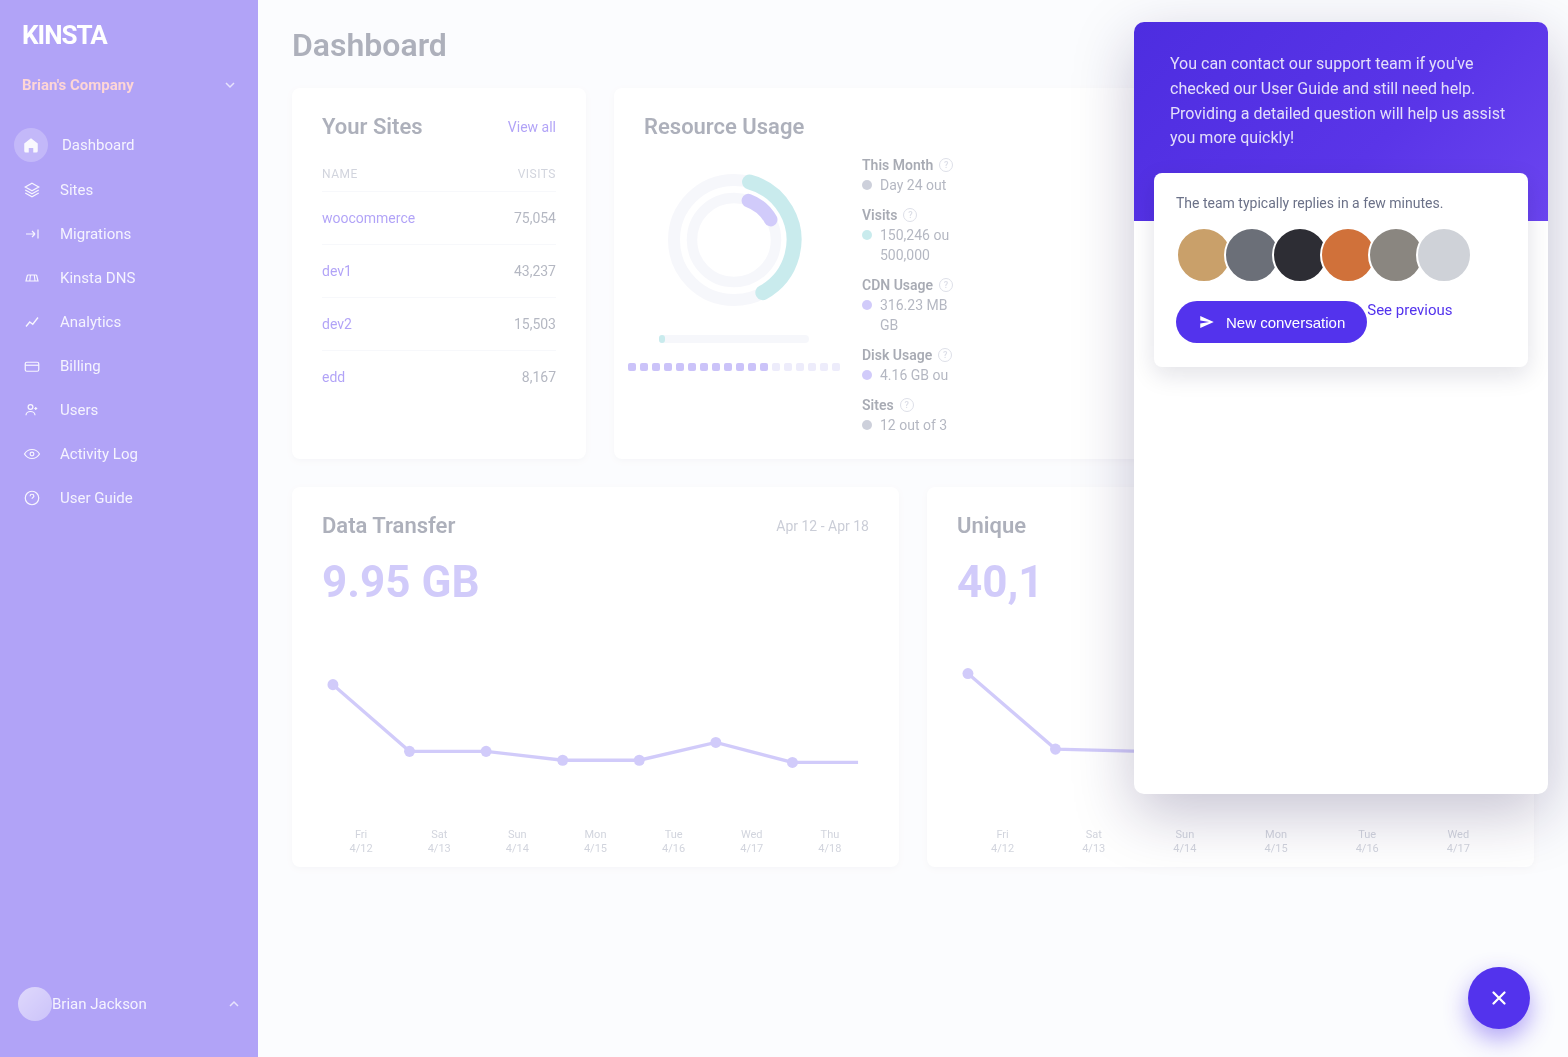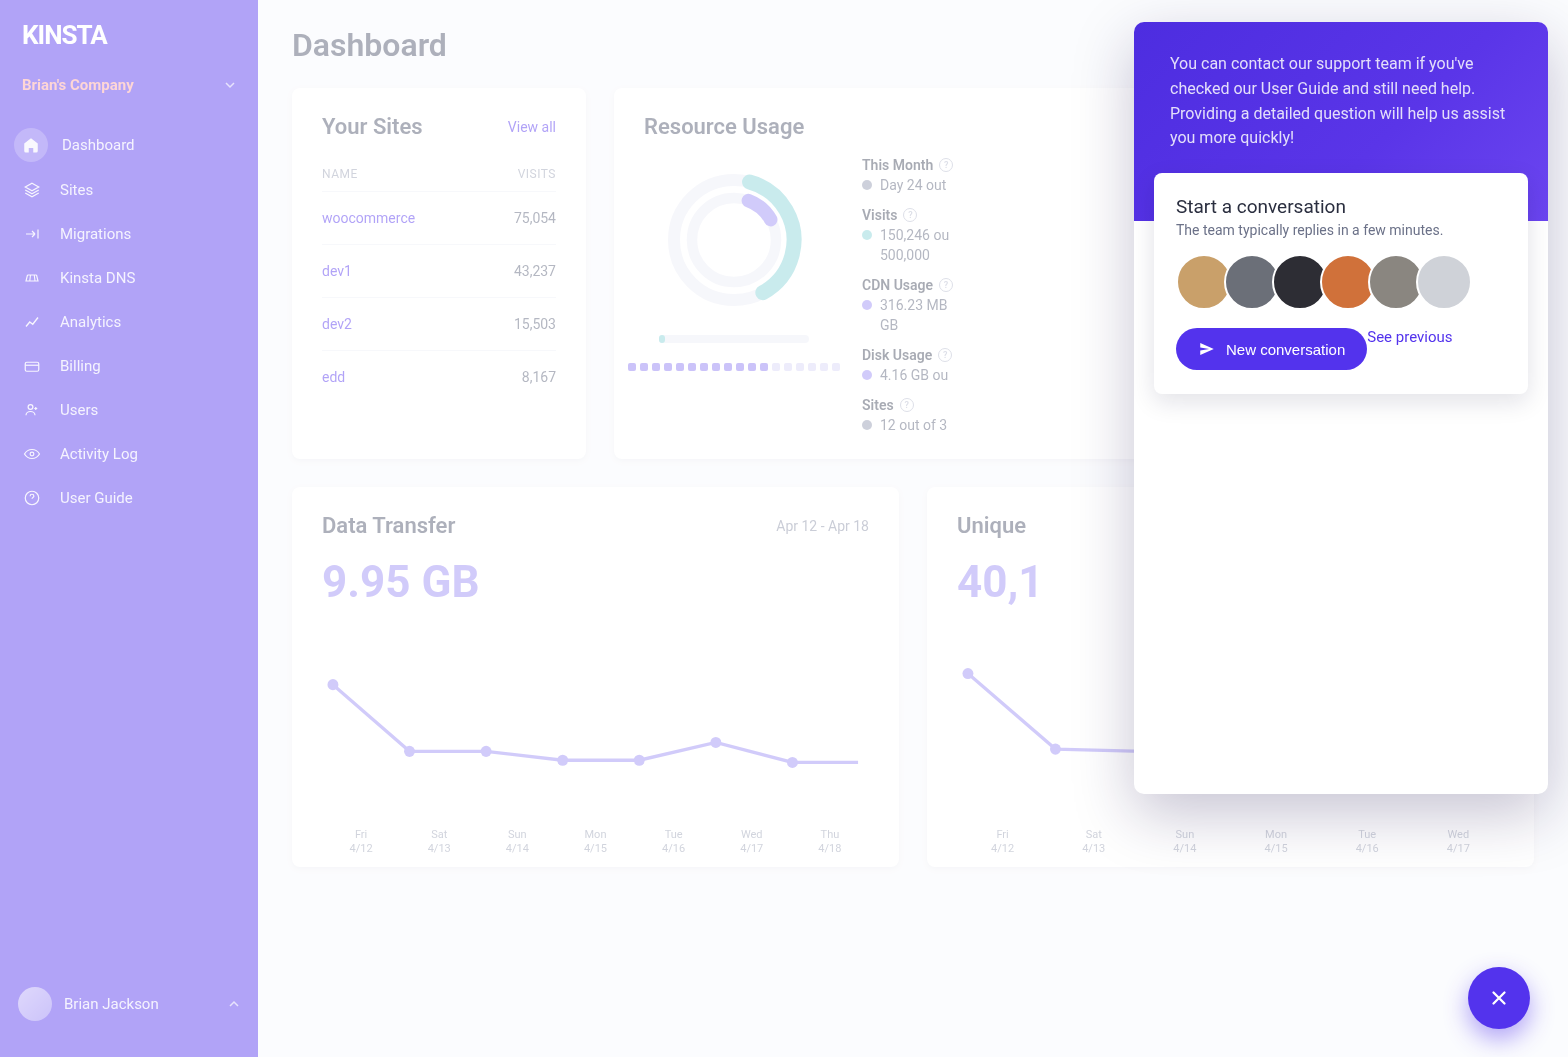--- a/index.html
+++ b/index.html
@@ -60,21 +60,20 @@
   background: #7b63f1;
   border-radius: 50%;
   width: 34px; height: 34px;
   display: flex; align-items: center; justify-content: center;
   margin: -6px -4px -6px -8px;
 }
 .nav-icon { width: 20px; height: 20px; display:flex; align-items:center; justify-content:center; opacity:.9;}
 .sidebar-footer {
   display: flex;
   align-items: center;
-  gap: 12px;
   padding: 16px 18px;
   font-size: 15px;
   color: #e8e5fd;
 }
 .avatar-sm {
   width: 34px; height: 34px; border-radius: 50%;
   background: linear-gradient(135deg,#b7a9f8,#8d7af2);
 }
 .main {
   position: absolute;
@@ -448,21 +447,20 @@
   </div>
 </main>
 
 <div class="overlay"></div>
 
 <div class="chat-panel">
   <div class="chat-header">
     <div class="chat-desc">You can contact our support team if you've checked our User Guide and still need help. Providing a detailed question will help us assist you more quickly!</div>
   </div>
   <div class="chat-card">
-    <div class="chat-sub">Start a conversation</div>
     <div class="chat-reply">The team typically replies in a few minutes.</div>
     <div class="avatars" id="avatars">
         <div class="av" style="background: rgb(201, 160, 106);"></div>
         <div class="av" style="background: rgb(107, 111, 120);"></div>
         <div class="av" style="background: rgb(45, 45, 52);"></div>
         <div class="av" style="background: rgb(208, 113, 58);"></div>
         <div class="av" style="background: rgb(138, 134, 128);"></div>
         <div class="av" style="background: rgb(207, 210, 216);"></div>
       </div>
     <div class="chat-actions">

